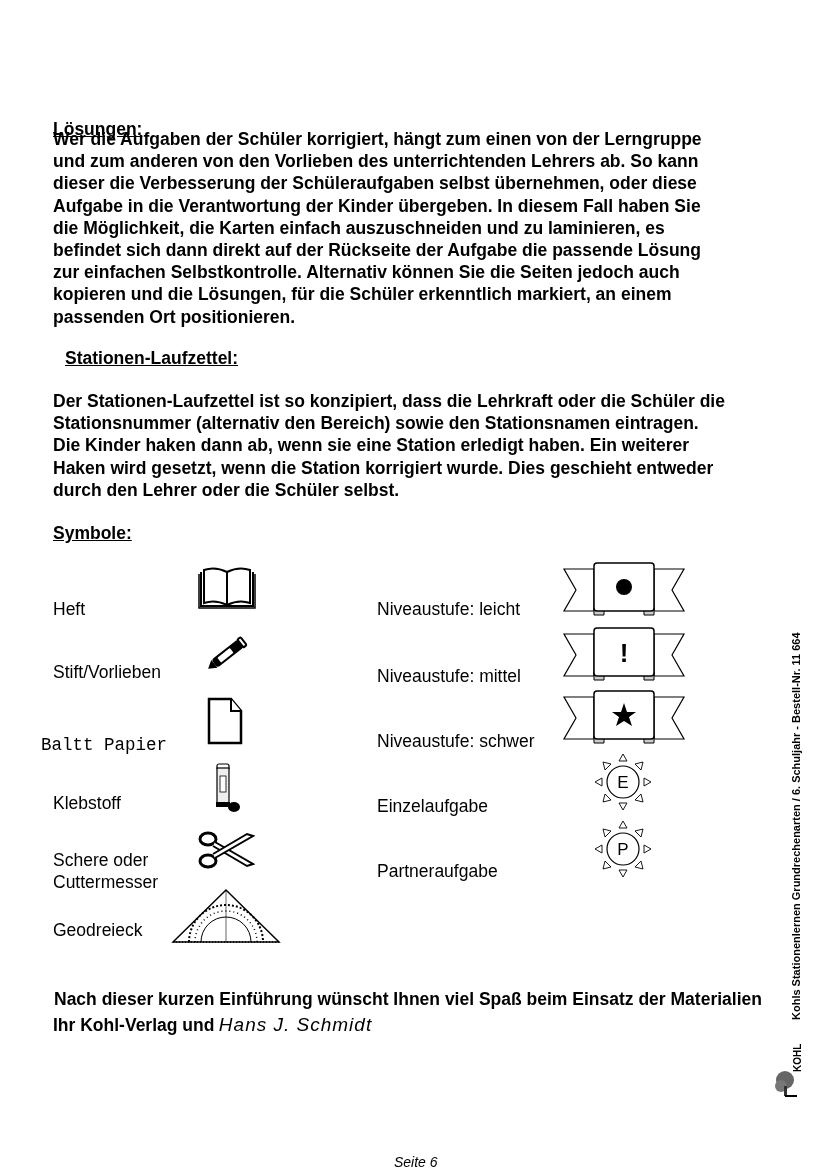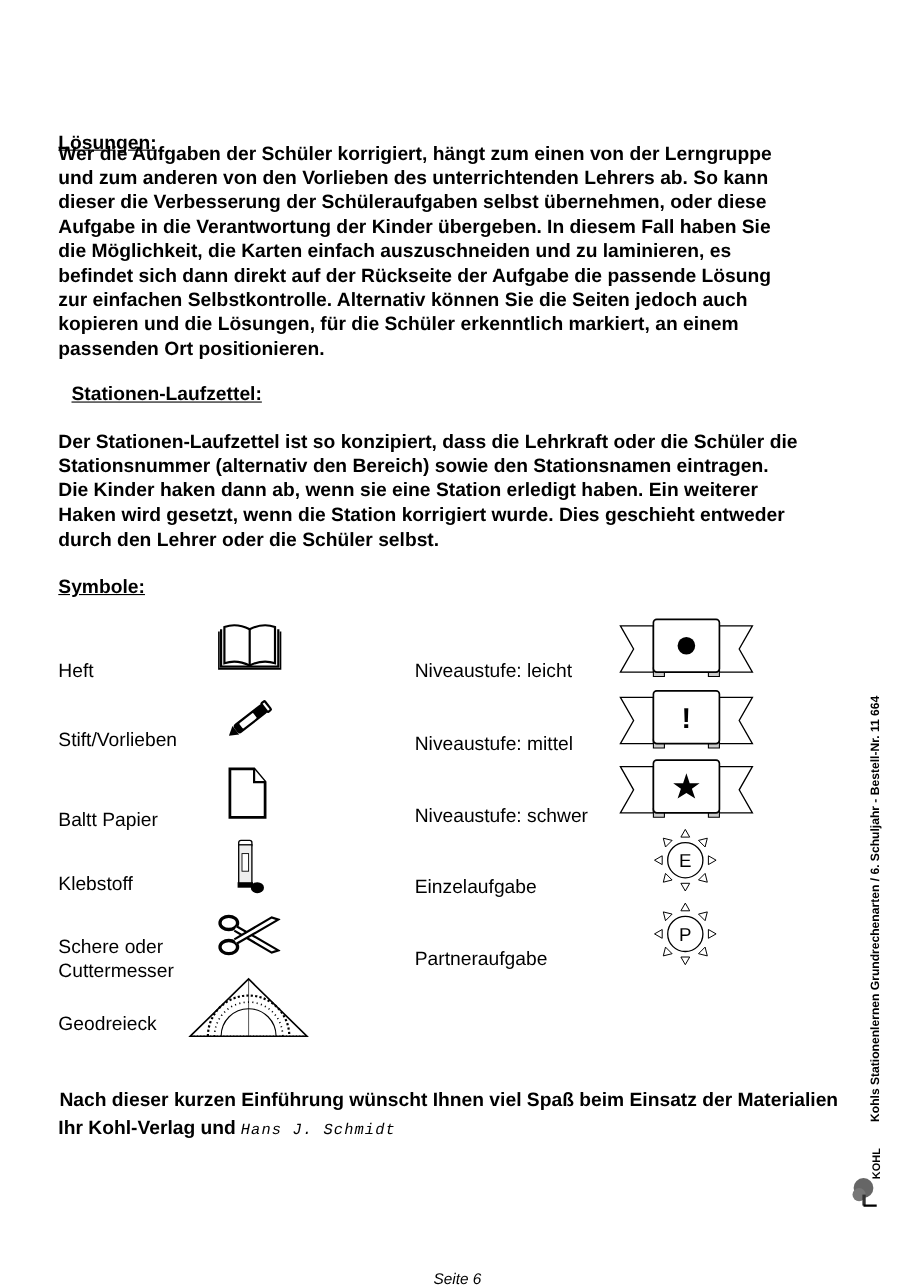--- a/index.html
+++ b/index.html
@@ -3,21 +3,21 @@
   <meta charset="utf-8">
   <style>
     html, body { margin: 0; padding: 0; background: #ffffff; }
     body { width: 827px; height: 1169px; position: relative; overflow: hidden;
            font-family: "Liberation Sans", sans-serif; color: #000; }
     .abs { position: absolute; }
     .heading { font-weight: bold; text-decoration: underline; font-size: 17.5px; }
     .para { font-size: 17.5px; line-height: 22.2px; white-space: pre-line; font-weight: bold; }
     .lbl { font-size: 17.5px; line-height: 22px; margin-top: 20px; }
     .small-italic { font-style: italic; font-size: 14px; margin-top: 20px; }
-    .signature { font-family: Liberation Mono, monospace; font-style: italic; font-size: 14px; letter-spacing: 1px; }
+    .signature { font-family: Liberation Sans, sans-serif; font-style: italic; font-size: 19px; letter-spacing: 1px; }
     .side { position: absolute; left: 790px; top: 1020px; transform-origin: 0 0; transform: rotate(-90deg);
             font-size: 11px; font-weight: bold; white-space: nowrap; }
     svg { display: block; }
   </style>
 </head>
 <body>
 
 <div class="abs heading" style="left:53px; top:87px;margin-top:32px;">Lösungen:</div>
 <div class="abs para" style="left:53px; top:128px; width:720px;">Wer die Aufgaben der Schüler korrigiert, hängt zum einen von der Lerngruppe
 und zum anderen von den Vorlieben des unterrichtenden Lehrers ab. So kann
@@ -33,21 +33,21 @@
 <div class="abs para" style="left:53px; top:390px; width:730px;">Der Stationen-Laufzettel ist so konzipiert, dass die Lehrkraft oder die Schüler die
 Stationsnummer (alternativ den Bereich) sowie den Stationsnamen eintragen.
 Die Kinder haken dann ab, wenn sie eine Station erledigt haben. Ein weiterer
 Haken wird gesetzt, wenn die Station korrigiert wurde. Dies geschieht entweder
 durch den Lehrer oder die Schüler selbst.</div>
 
 <div class="abs heading" style="left:53px; top:523px;">Symbole:</div>
 
 <div class="abs lbl" style="left:53px; top:578px;">Heft</div>
 <div class="abs lbl" style="left:53px; top:641px;">Stift/Vorlieben</div>
-<div class="abs lbl" style="left:53px; top:714px;">Baltt Papier</div>
+<div class="abs lbl" style="left:41px; top:714px;font-family:Liberation Mono, monospace;">Baltt Papier</div>
 <div class="abs lbl" style="left:53px; top:772px;">Klebstoff</div>
 <div class="abs lbl" style="left:53px; top:829px; white-space:pre-line;">Schere oder
 Cuttermesser</div>
 <div class="abs lbl" style="left:53px; top:899px;">Geodreieck</div>
 
 <div class="abs" style="left:197px; top:566px;">
   <svg width="60" height="44" viewBox="0 0 60 44">
     <path d="M4 6 L4 40 L30 40 L56 40 L56 6" fill="none" stroke="#000" stroke-width="2"></path>
     <path d="M7 4 Q18 0 30 6 Q42 0 53 4 L53 37 Q42 33 30 39 Q18 33 7 37 Z" fill="#fff" stroke="#000" stroke-width="2"></path>
     <line x1="30" y1="6" x2="30" y2="39" stroke="#000" stroke-width="2"></line>

